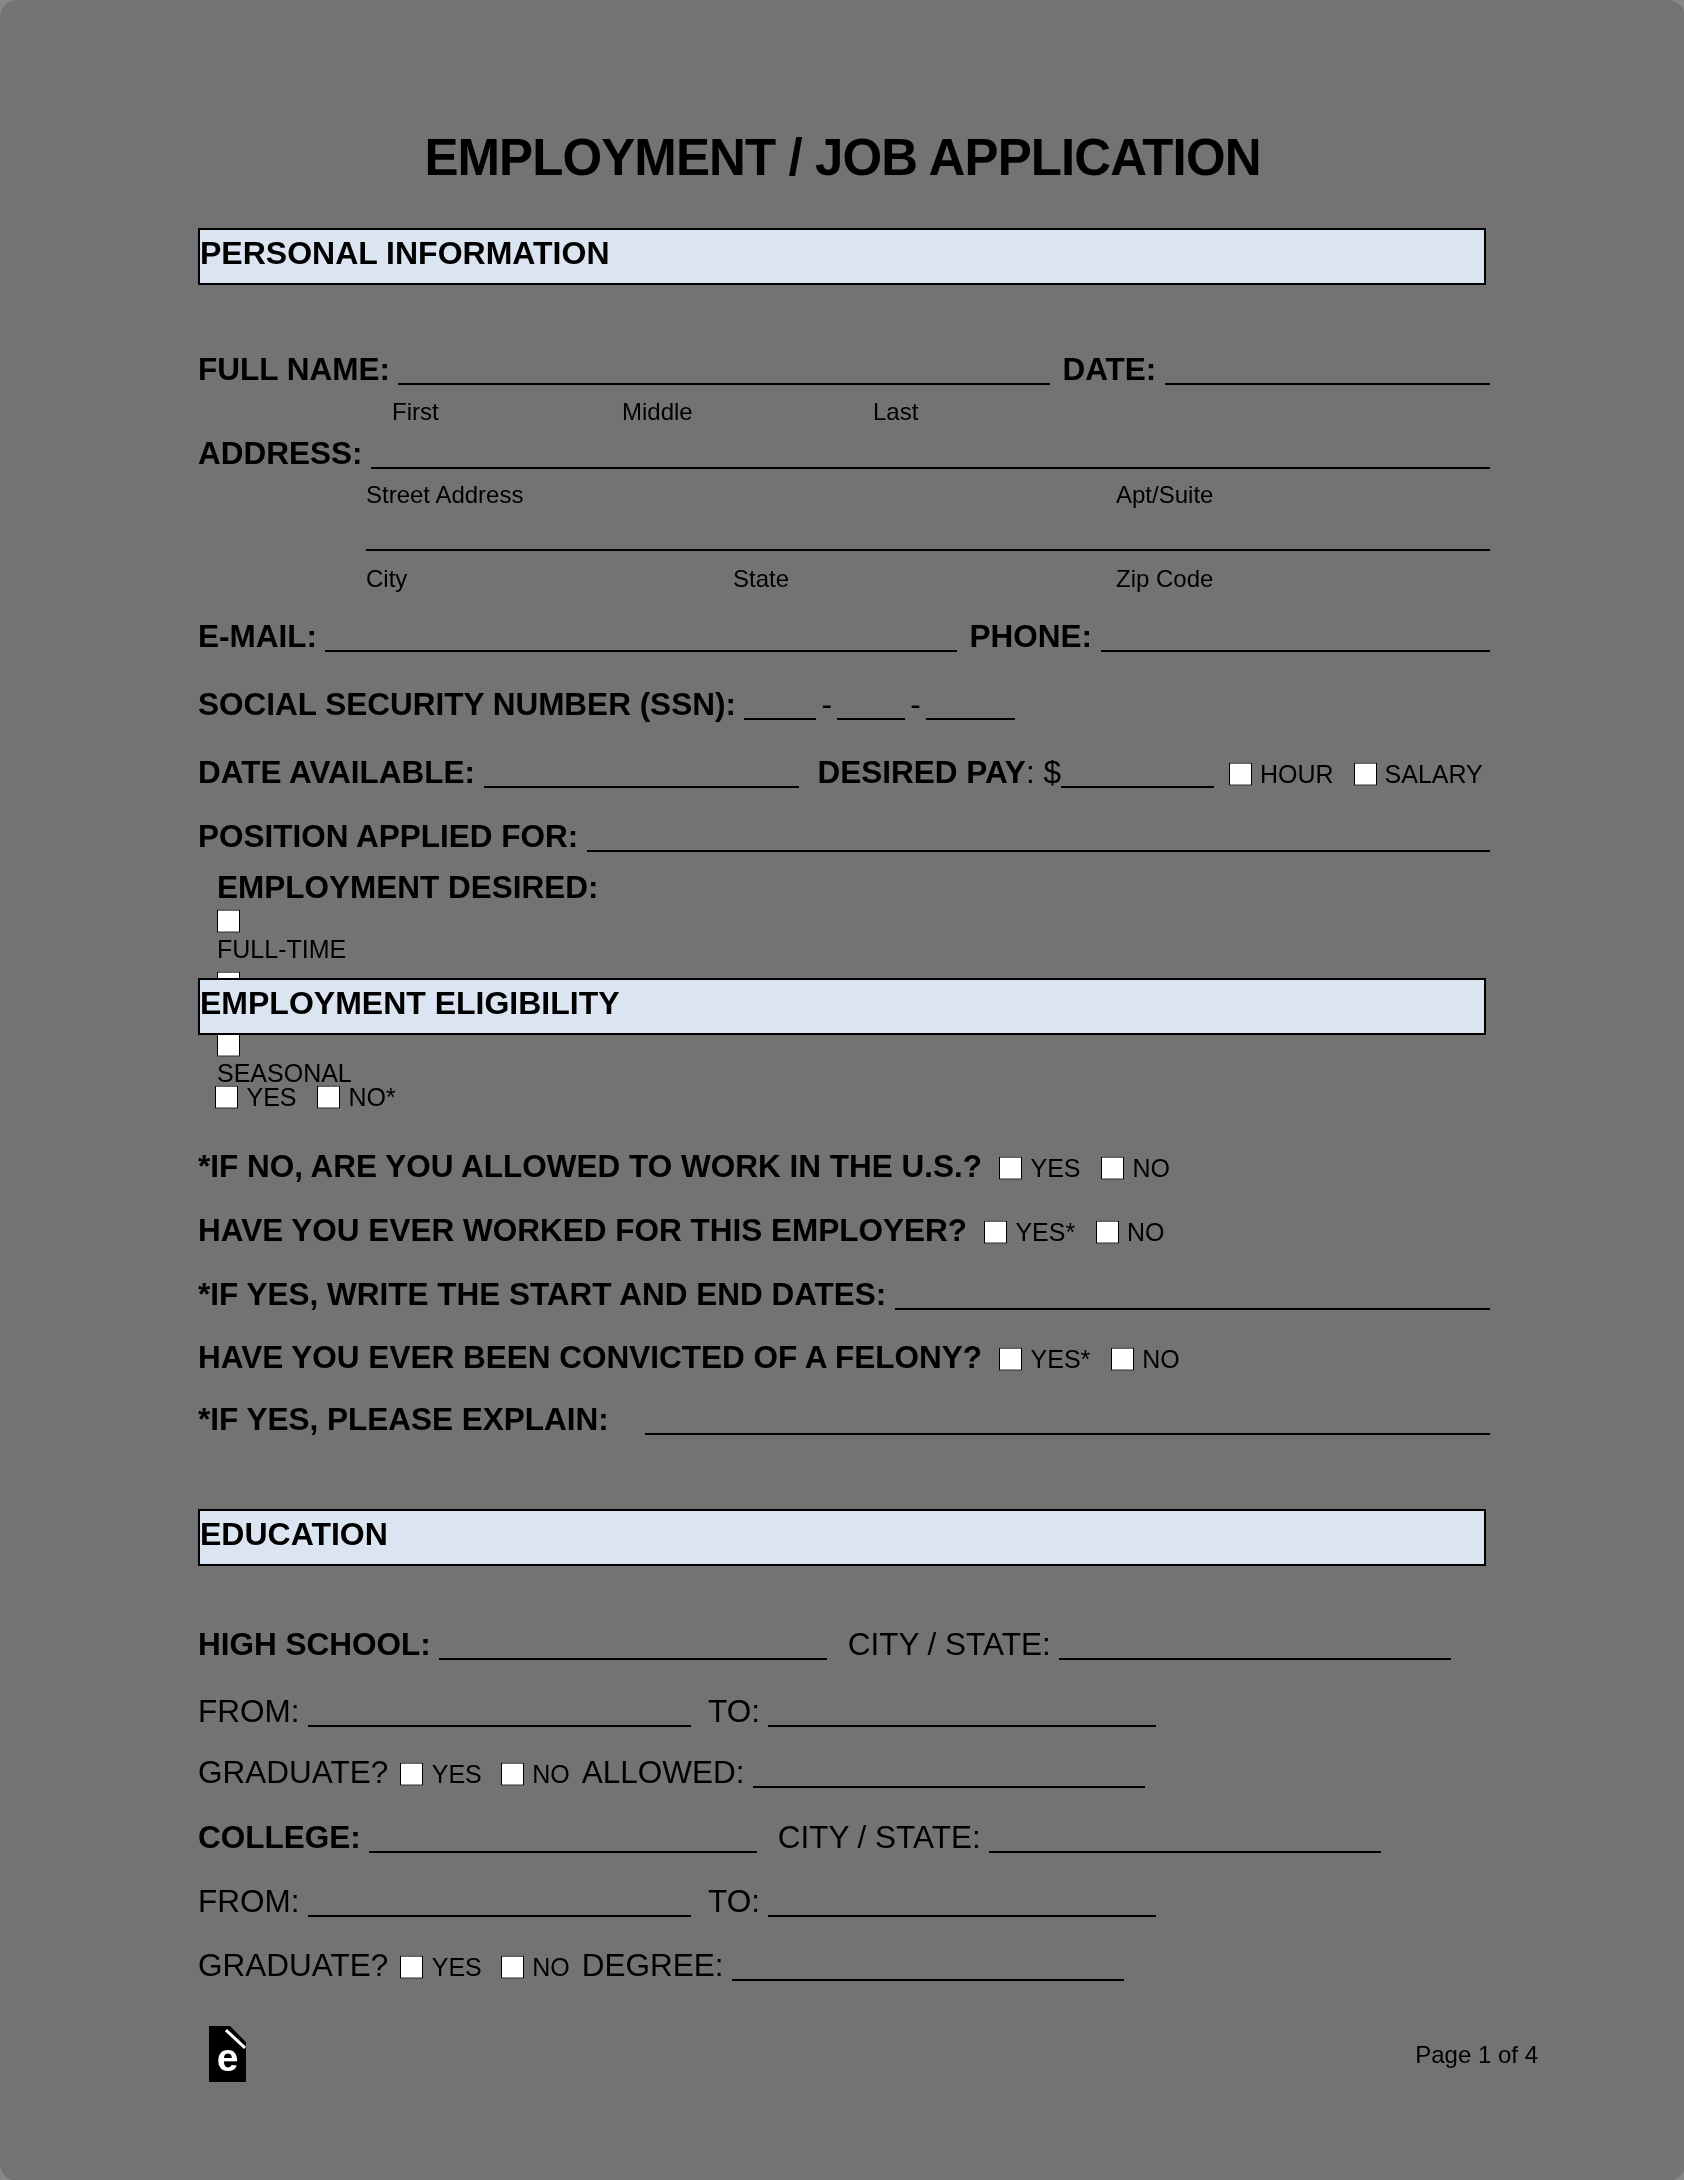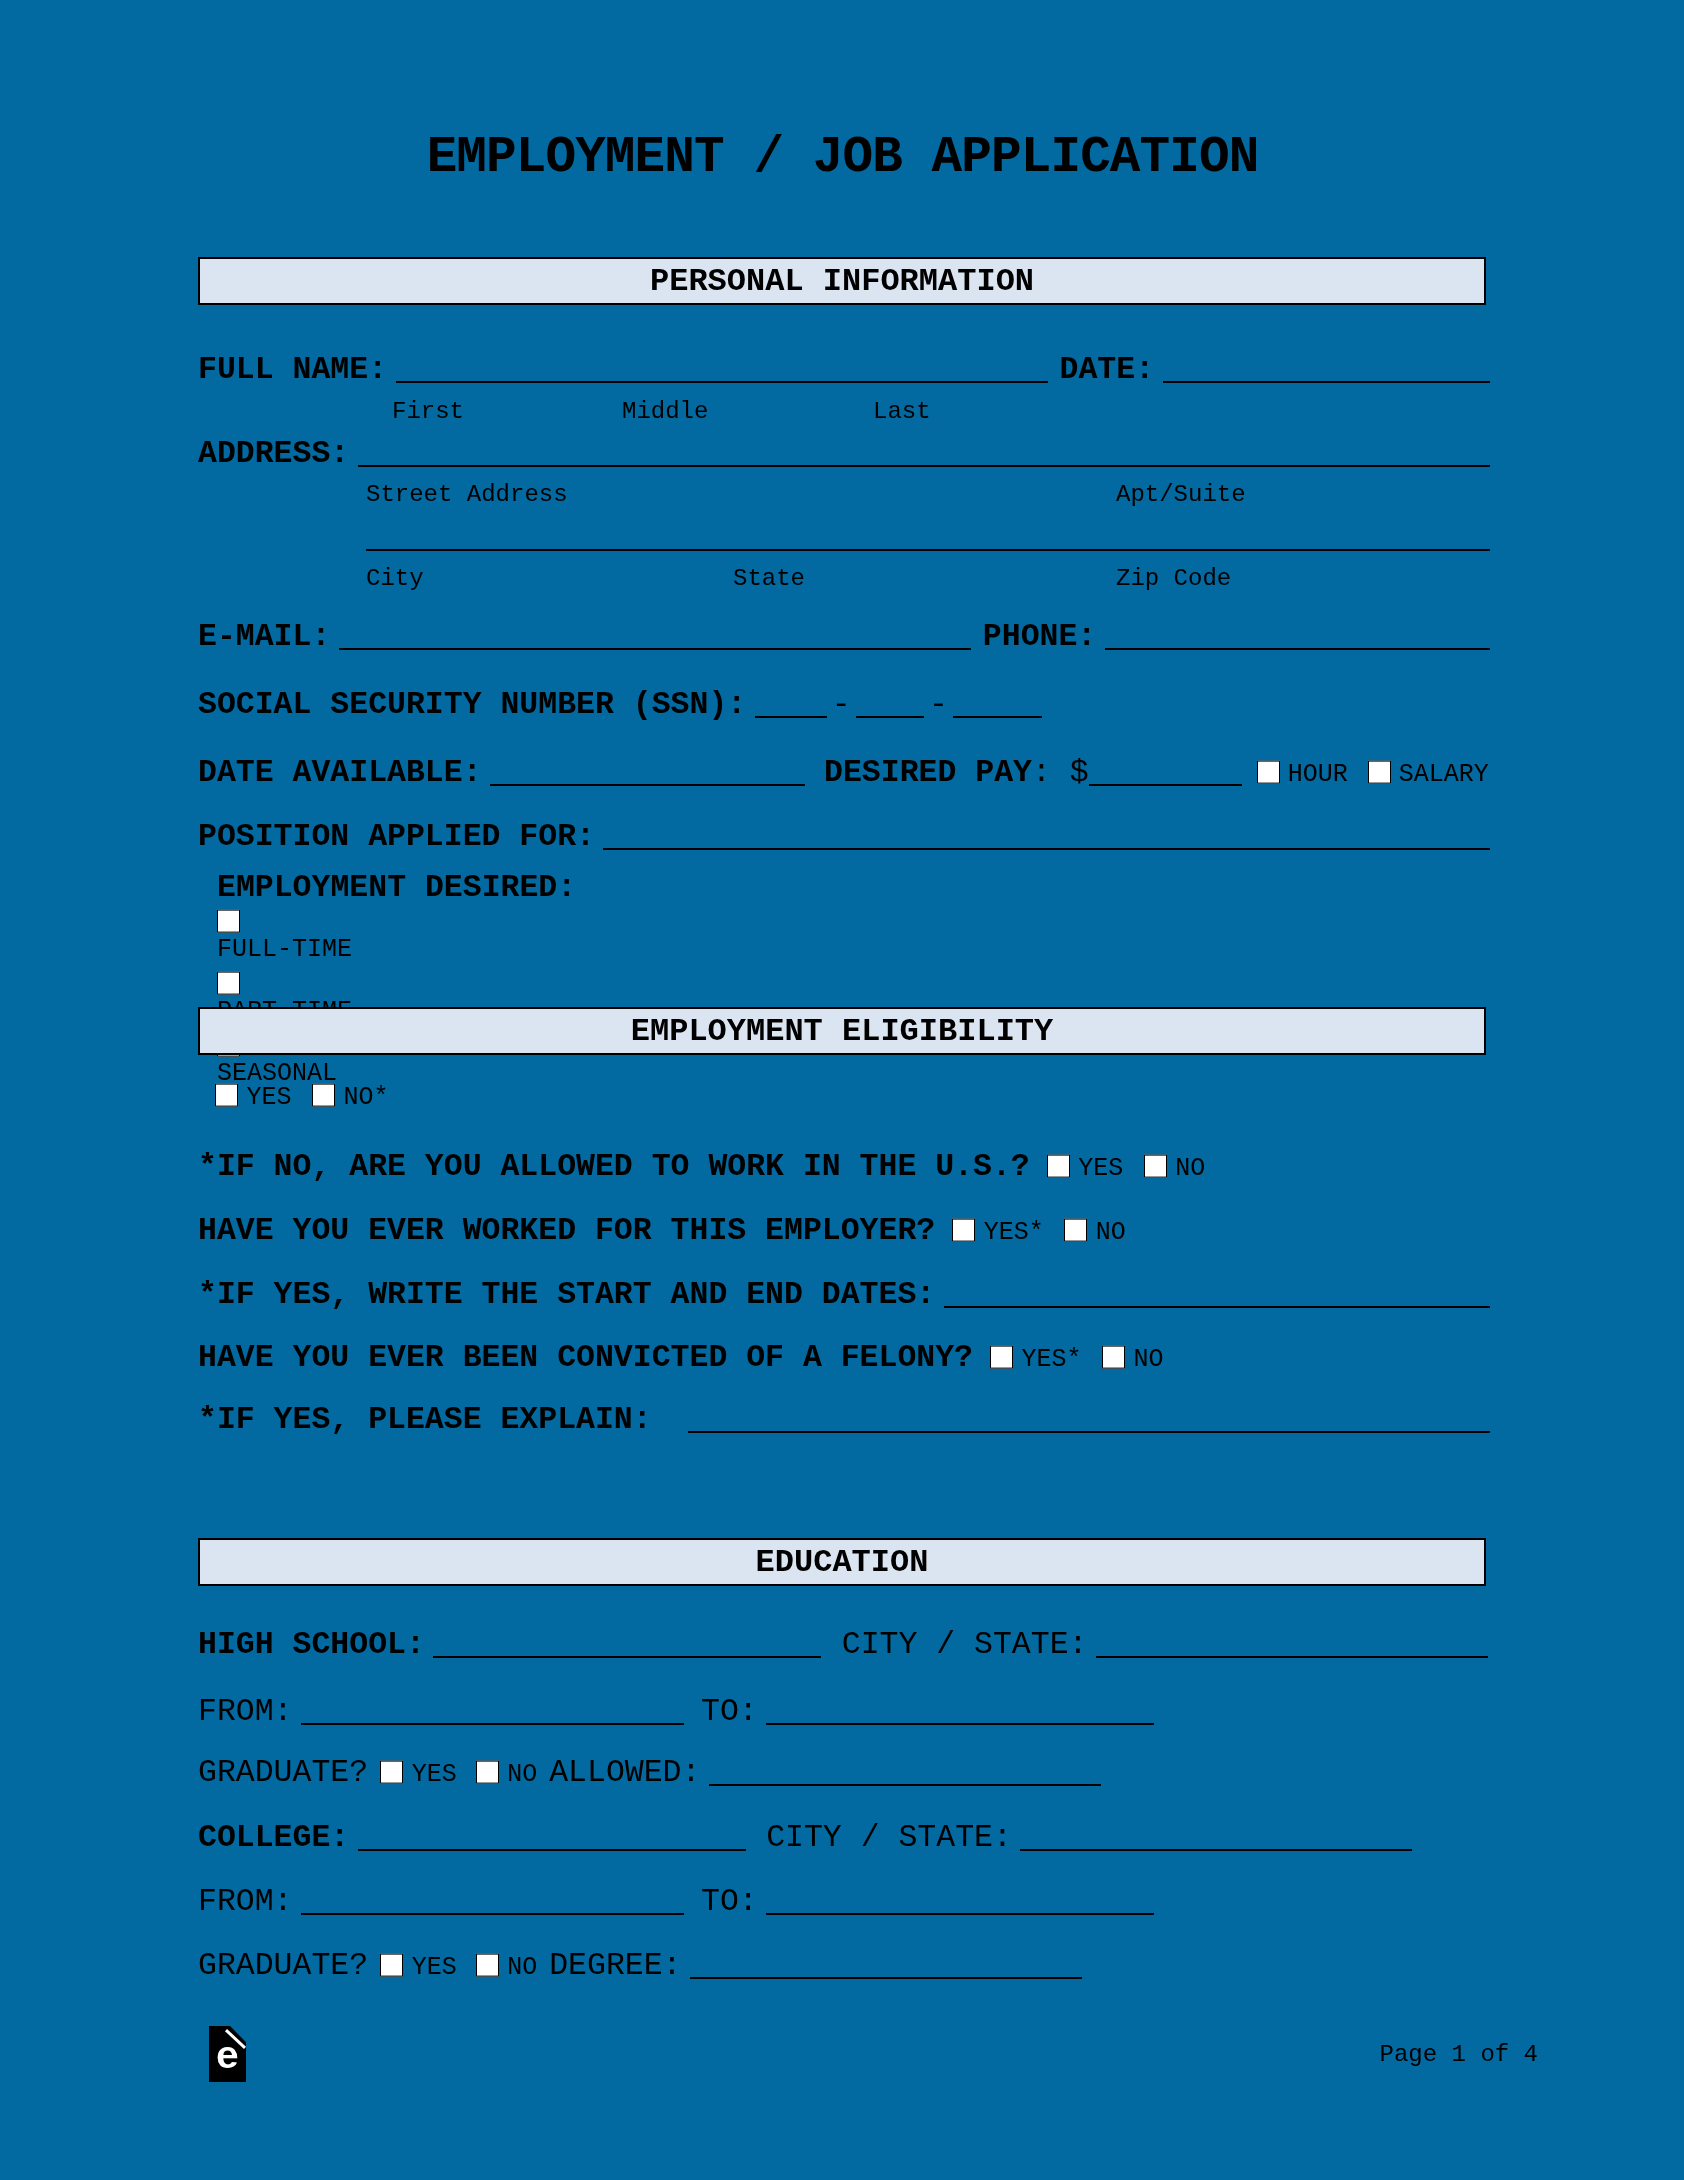--- a/index.html
+++ b/index.html
@@ -1,37 +1,38 @@
 <!DOCTYPE html>
 <html style="font-size:13.6px"><head>
 <meta charset="utf-8">
 <style>
   html,body { margin:0; padding:0; background:#888; }
   .page {
     position:relative;
     width:1685px; height:2181px;
     margin:0 auto;
-    background:#0369a1;
-    font-family:Liberation Mono, monospace;
+    background:#737373;
+    font-family:Liberation Sans, sans-serif;
     color:#000;
     overflow:hidden;
+    border-radius:17px;
   }
   .title {
     position:absolute; top:128px; left:0; width:100%;
     text-align:center;
     font-size:51px; font-weight:bold; letter-spacing:-0.9px;
     line-height:60px; white-space:nowrap;
   }
   .bar {
-    position:absolute; left:198px; width:1288px; height:48px;
+    position:absolute; left:198px; width:1288px; height:57px;
     background:#dbe5f1;
     border:2.6px solid #000;
     box-sizing:border-box;
-    text-align:center; line-height:46px;
-    font-weight:bold; font-size:32px;margin-top:29px;
+    text-align:left; line-height:46px;
+    font-weight:bold; font-size:32px;
   }
   .row {
     position:absolute; left:198px; width:1292px;
     display:flex; align-items:baseline;
     height:39px; line-height:39px;
     white-space:nowrap;
   }
   .lbl  { font-weight:bold; font-size:31.5px; flex:none; }
   .reg  { font-weight:normal; font-size:31.5px; flex:none; }
   .opt  { font-weight:normal; font-size:25px; flex:none; }

